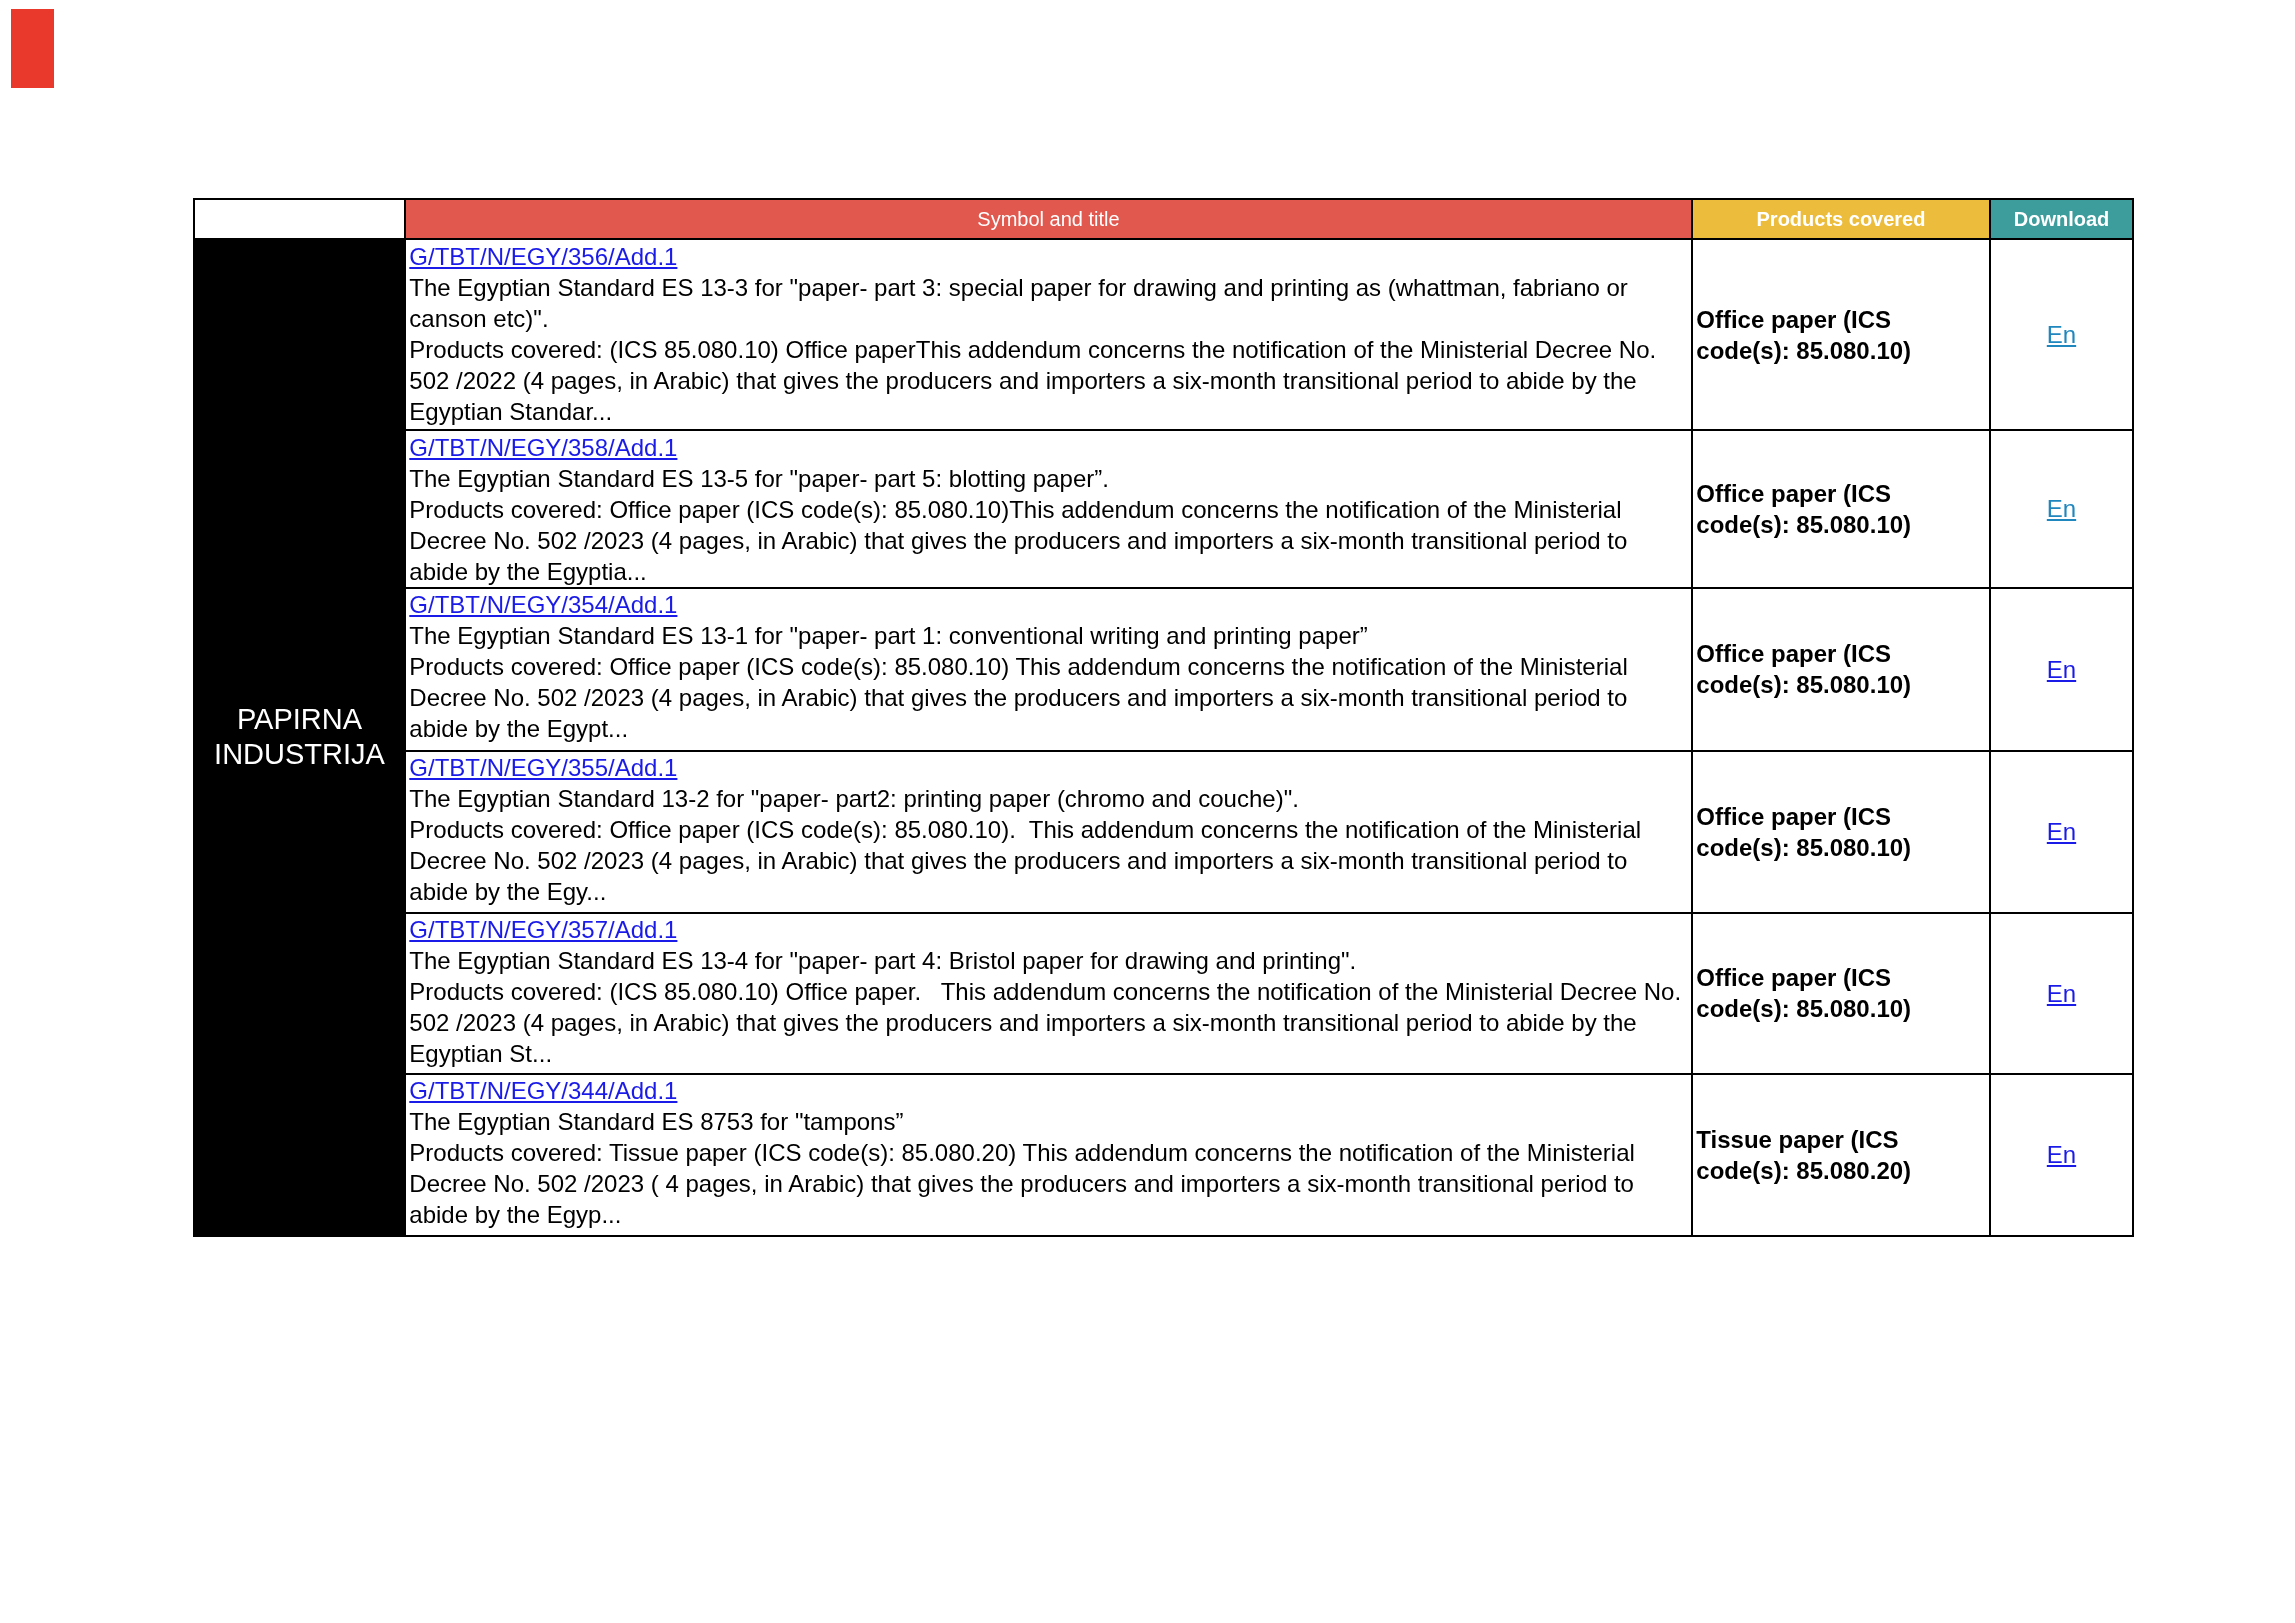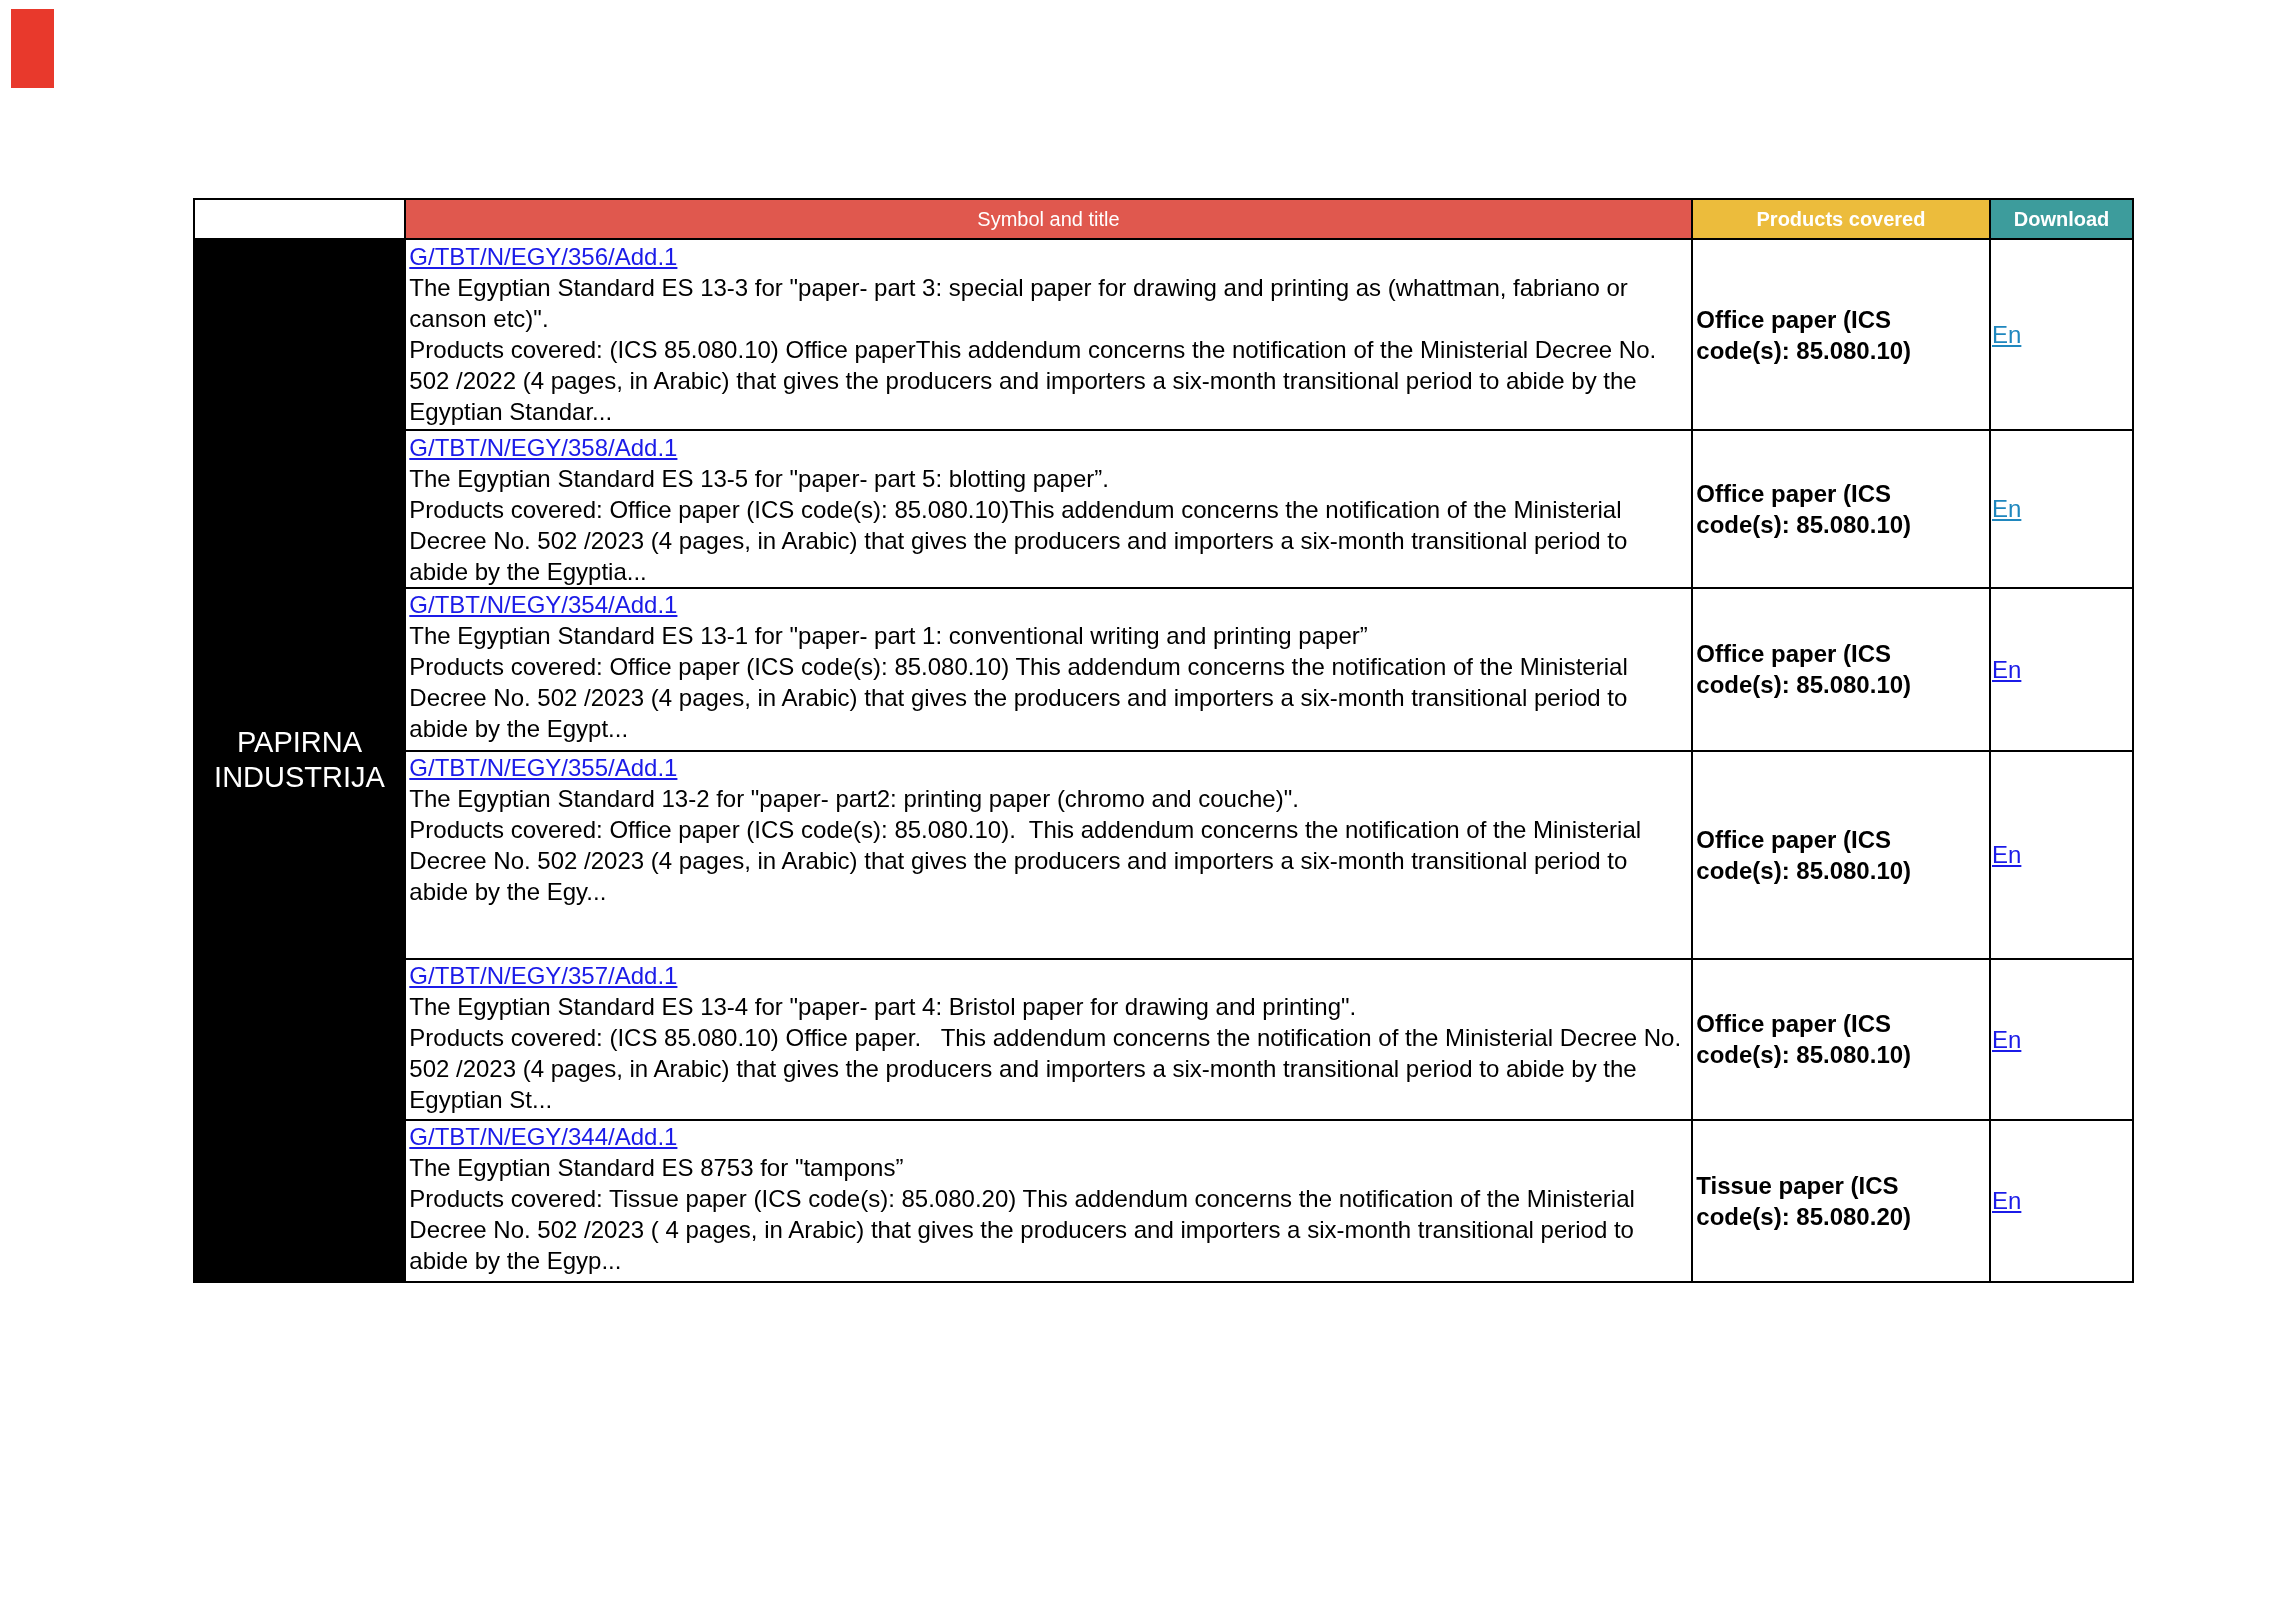--- a/index.html
+++ b/index.html
@@ -29,26 +29,26 @@
   td{font-size:24px;line-height:31px;color:#000;}
   .cell-sidebar{
     background:var(--sidebar_bg,#000);color:var(--sidebar_text,#fff);
     text-align:center;vertical-align:middle;
     font-size:29px;line-height:1.22;padding:0 1.3px;
   }
   .cell-symbol{vertical-align:top;padding:0.7px 2.6px 0 3.3px;margin-left:20px;}
   .symbol-link{color:var(--link_blue,#1b1be8);text-decoration:underline;cursor:pointer;}
   .row-title,.row-desc{white-space:pre-wrap;}
   .cell-products{font-weight:700;vertical-align:middle;padding:0 2.6px 0 3.3px;}
-  .cell-download{text-align:left;vertical-align:middle;}
+  .cell-download{text-align:center;vertical-align:middle;}
   .en-link{text-decoration:underline;cursor:pointer;}
   tr.r1{height:191px;}
   tr.r2{height:128px;}
   tr.r3{height:163px;padding-left:34px;}
-  tr.r4{height:208px;padding-left:20px;}
+  tr.r4{height:162px;padding-left:20px;}
   tr.r5{height:161px;}
   tr.r6{height:162px;}
 </style>
 </head>
 <body>
 
 <div class="red-marker"></div>
 
 <table class="main">
   <colgroup>

